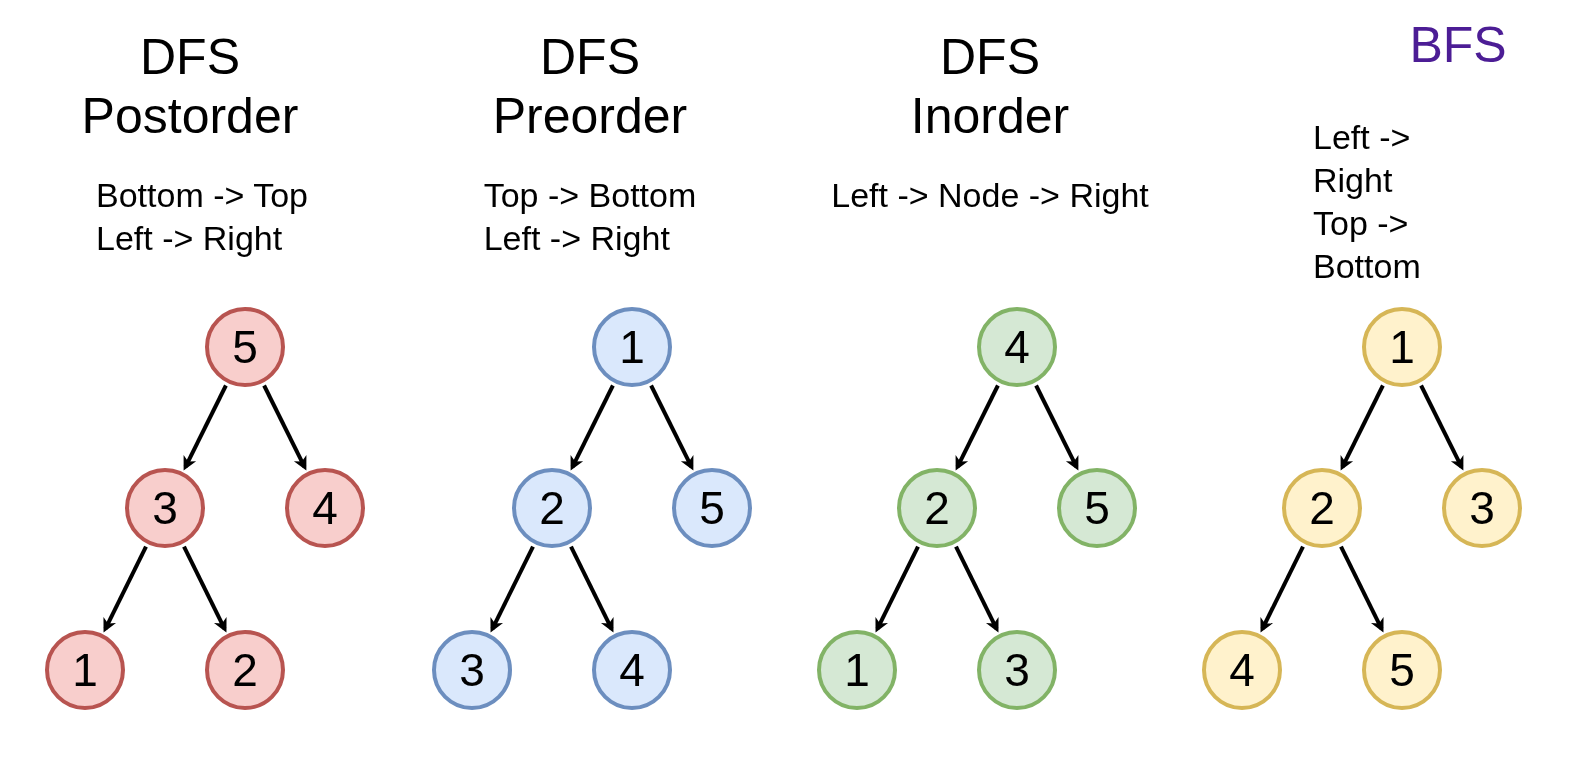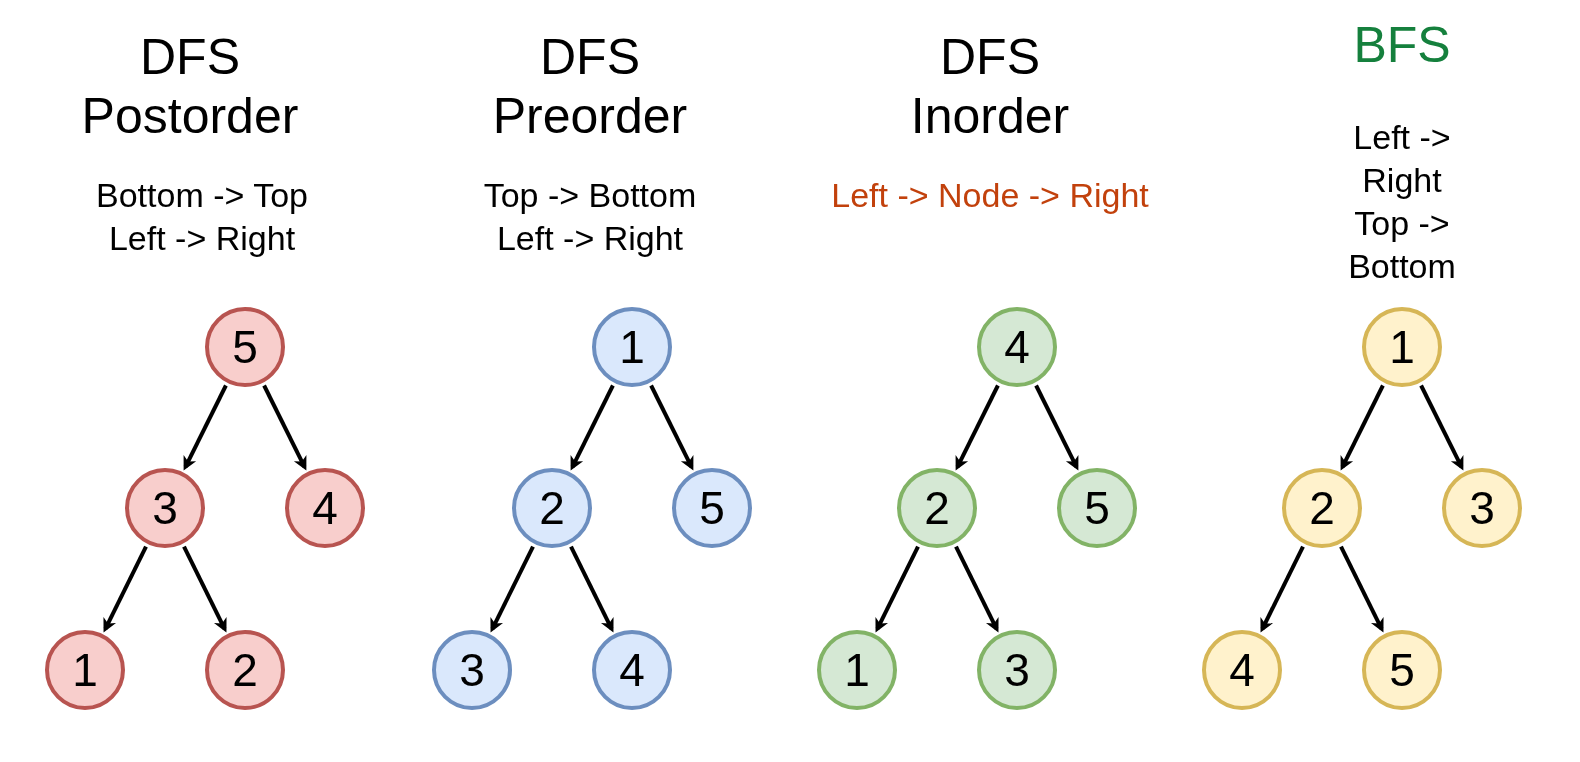--- a/index.html
+++ b/index.html
@@ -22,21 +22,20 @@
     position: absolute;
     transform: translateX(-50%);
     text-align: center;
     white-space: pre-line;
     font-size: 50px;
     line-height: 59px;
   }
   .col-subtitle {
     position: absolute;
     transform: translateX(-50%);
-    text-align: center;
     white-space: pre-line;
     font-size: 34px;
     line-height: 43px;
   }
   .node {
     position: absolute;
     width: 80px;
     height: 80px;
     box-sizing: border-box;
     border: 4px solid #000;
@@ -94,29 +93,29 @@
 Left -&gt; Right</div>
         <div class="node" style="left: 592px; top: 307px; background: rgb(218, 232, 252); border-color: rgb(108, 142, 191); color: rgb(0, 0, 0);">1</div>
         <div class="node" style="left: 512px; top: 468px; background: rgb(218, 232, 252); border-color: rgb(108, 142, 191); color: rgb(0, 0, 0);">2</div>
         <div class="node" style="left: 672px; top: 468px; background: rgb(218, 232, 252); border-color: rgb(108, 142, 191); color: rgb(0, 0, 0);">5</div>
         <div class="node" style="left: 432px; top: 630px; background: rgb(218, 232, 252); border-color: rgb(108, 142, 191); color: rgb(0, 0, 0);">3</div>
         <div class="node" style="left: 592px; top: 630px; background: rgb(218, 232, 252); border-color: rgb(108, 142, 191); color: rgb(0, 0, 0);">4</div>
       </div>
       <div>
         <div class="col-title" style="left: 990px; top: 28px; color: rgb(0, 0, 0);">DFS
 Inorder</div>
-        <div class="col-subtitle" style="left: 990px; top: 174px; color: #c2410c;">Left -&gt; Node -&gt; Right</div>
+        <div class="col-subtitle" style="left: 990px; top: 174px; color: #000000;">Left -&gt; Node -&gt; Right</div>
         <div class="node" style="left: 977px; top: 307px; background: rgb(213, 232, 212); border-color: rgb(130, 179, 102); color: rgb(0, 0, 0);">4</div>
         <div class="node" style="left: 897px; top: 468px; background: rgb(213, 232, 212); border-color: rgb(130, 179, 102); color: rgb(0, 0, 0);">2</div>
         <div class="node" style="left: 1057px; top: 468px; background: rgb(213, 232, 212); border-color: rgb(130, 179, 102); color: rgb(0, 0, 0);">5</div>
         <div class="node" style="left: 817px; top: 630px; background: rgb(213, 232, 212); border-color: rgb(130, 179, 102); color: rgb(0, 0, 0);">1</div>
         <div class="node" style="left: 977px; top: 630px; background: rgb(213, 232, 212); border-color: rgb(130, 179, 102); color: rgb(0, 0, 0);">3</div>
       </div>
       <div>
-        <div class="col-title" style="left: 1402px; top: 16px; color: #15803d;">BFS</div>
+        <div class="col-title" style="left: 1458px; top: 16px; color: #4c1d95;">BFS</div>
         <div class="col-subtitle" style="left: 1402px; top: 116px; color: rgb(0, 0, 0);">Left -&gt; Right
 Top -&gt; Bottom</div>
         <div class="node" style="left: 1362px; top: 307px; background: rgb(255, 242, 204); border-color: rgb(214, 182, 86); color: rgb(0, 0, 0);">1</div>
         <div class="node" style="left: 1282px; top: 468px; background: rgb(255, 242, 204); border-color: rgb(214, 182, 86); color: rgb(0, 0, 0);">2</div>
         <div class="node" style="left: 1442px; top: 468px; background: rgb(255, 242, 204); border-color: rgb(214, 182, 86); color: rgb(0, 0, 0);">3</div>
         <div class="node" style="left: 1202px; top: 630px; background: rgb(255, 242, 204); border-color: rgb(214, 182, 86); color: rgb(0, 0, 0);">4</div>
         <div class="node" style="left: 1362px; top: 630px; background: rgb(255, 242, 204); border-color: rgb(214, 182, 86); color: rgb(0, 0, 0);">5</div>
       </div>
     </div>
 </div>

